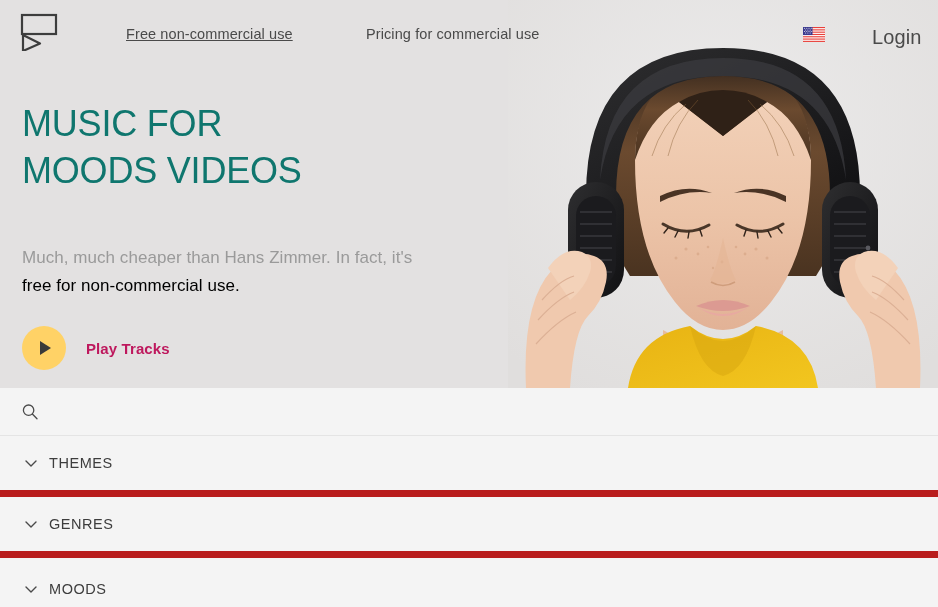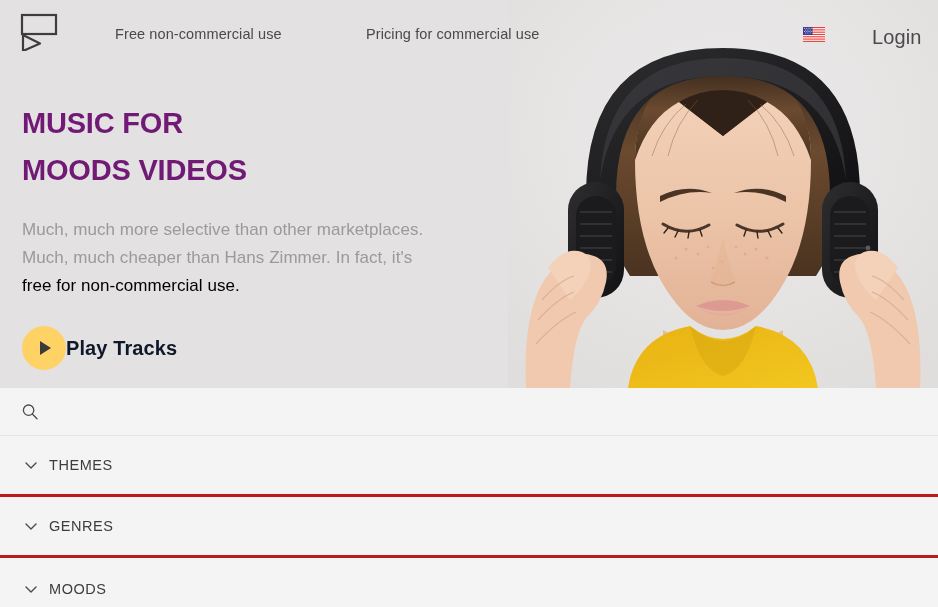--- a/index.html
+++ b/index.html
@@ -50,21 +50,21 @@
 
   .nav-link {
     position: absolute;
     font-size: 14.5px;
     color: #4a4a4a;
     letter-spacing: .1px;
     white-space: nowrap;
     cursor: pointer;
     top: 26px;
   }
-  .nav-link.free { left: 115px; }
+  .nav-link.free { left: 126px; text-decoration: underline; }
   .nav-link.pricing { left: 331px; margin-left: 35px; }
   .nav-link.login { left: 872px; font-size: 20px; }
 
   .flag {
     position: absolute;
     left: 803px;
     top: 27px;
     width: 22px;
     height: 15px;
     cursor: pointer;
@@ -83,24 +83,24 @@
   
   .hero-copy {
     position: absolute;
     left: 22px;
     top: 100px;
     width: 480px;
     z-index: 3;
   }
 
   .headline {
-    font-size: 29px;
+    font-size: 36px;
     line-height: 47px;
-    font-weight: bold;
-    color: #701a75;
+    font-weight: normal;
+    color: #0f766e;
     letter-spacing: -0.2px;
   }
 
   .subcopy {
     margin-top: 22px;
     font-size: 17px;
     line-height: 28px;
     color: #9a9a9a;
     letter-spacing: .05px;
   }
@@ -126,23 +126,24 @@
 
   .play-tri {
     width: 0; height: 0;
     border-left: 11px solid #3a3a3a;
     border-top: 7px solid transparent;
     border-bottom: 7px solid transparent;
     margin-left: 3px;
   }
 
   .play-label {
-    font-size: 20px;
+    margin-left: 20px;
+    font-size: 15px;
     font-weight: bold;
-    color: #0f172a;
+    color: #be185d;
     cursor: pointer;
     letter-spacing: .1px;
   }
 
   
   .panel {
     position: absolute;
     top: 388px; left: 0;
     width: 938px;
     height: 219px;
@@ -172,21 +173,21 @@
     font-family: "Liberation Sans", sans-serif;
     font-size: 14px;
     color: #555;
     margin-left: 12px;
     margin-right: 20px;
     height: 100%;
   }
 
   .acc-row {
     height: 61px;
-    border-bottom: 3px solid #b91c1c;
+    border-bottom: 7px solid #b91c1c;
     display: flex;
     align-items: center;
     cursor: pointer;
   }
   .acc-row:last-child { border-bottom: none; }
 
   .chev {
     margin-left: 24px;
     width: 14px; height: 14px;
     flex: 0 0 auto;
@@ -388,21 +389,21 @@
       <a class="nav-link login">Login</a>
     </div>
 
     <div class="hero-copy">
       <h1 class="headline">
         <span>MUSIC FOR</span><br>
         <span>MOODS VIDEOS</span>
       </h1>
 
       <p class="subcopy">
-        <span>Much, much more selective than other marketplaces.</span><br>
+        <br>
         <span>Much, much cheaper than Hans Zimmer. In fact, it's</span><br>
         <span class="dark">free for non-commercial use.</span>
       </p>
 
       <div class="play-row">
         <div class="play-circle">
           <span class="play-tri"></span>
         </div>
         <span class="play-label">Play Tracks</span>
       </div>

